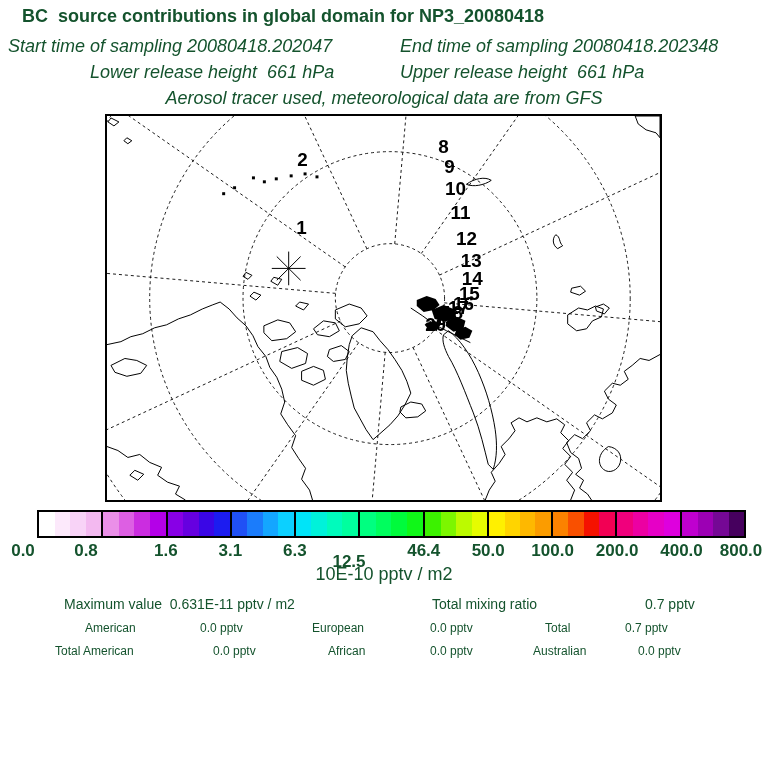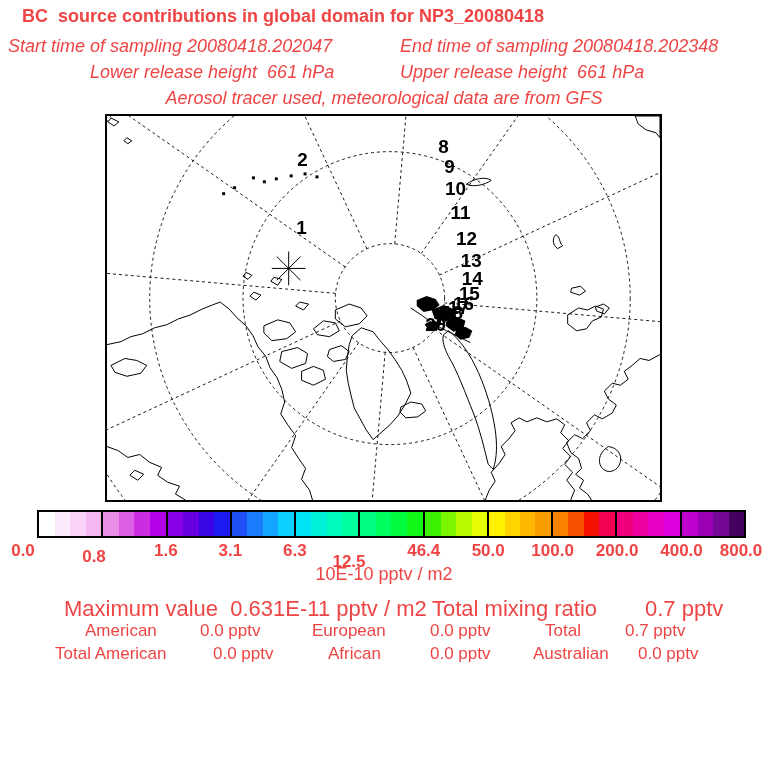--- a/index.html
+++ b/index.html
@@ -1,33 +1,33 @@
 <!DOCTYPE html>
 <html><head>
 <meta charset="utf-8">
 <style>
   html,body{margin:0;padding:0;background:#fff;}
   #page{position:relative;width:768px;height:768px;background:#fff;overflow:hidden;
-        font-family:"Liberation Sans","DejaVu Sans",sans-serif;color:#ef4444;}
+        font-family:"Liberation Sans","DejaVu Sans",sans-serif;color:#14532d;}
   .abs{position:absolute;white-space:pre;}
   .title{font-weight:700;font-size:18px;}
   .hline{font-size:18px;font-style:italic;}
   .center{left:0;width:768px;text-align:center;}
   #map-frame{position:absolute;left:105px;top:114px;width:557px;height:388px;
              border:2px solid #000;box-sizing:border-box;background:#fff;}
   #map-frame svg{display:block;width:100%;height:100%;}
   #colorbar{position:absolute;left:37px;top:510px;width:709px;height:28px;
             border:2px solid #000;box-sizing:border-box;display:flex;background:#fff;}
   .cb-seg{flex:1 1 0;height:100%;}
   .cb-seg + .cb-seg{border-left:2px solid #000;}
   .tick{position:absolute;top:541px;transform:translateX(-50%);
         font-weight:700;font-size:17px;white-space:pre;}
   #unit{top:564px;font-size:18px;}
-  .stat1{font-size:22px;top:596px;}
-  .stat{font-size:17px;}
+  .stat1{font-size:14px;top:596px;}
+  .stat{font-size:12px;}
   .r2{top:621px;} .r3{top:644px;}
   .coast{fill:none;stroke:#000;stroke-width:1;}
   .landfill{fill:#000;stroke:none;}
   .grat{fill:none;stroke:#000;stroke-width:0.9;stroke-dasharray:3 3;}
   .traj{font-weight:700;font-size:19px;text-anchor:middle;dominant-baseline:central;fill:#000;}
   .starline{stroke:#000;stroke-width:1;}
 </style>
 </head>
 <body>
 <div id="page">
@@ -140,21 +140,21 @@
       <div class="cb-seg" title="6.3-12.5" style="background: linear-gradient(to right, rgb(0, 228, 248) 0px, rgb(0, 228, 248) 25%, rgb(0, 242, 218) 25%, rgb(0, 242, 218) 50%, rgb(0, 251, 188) 50%, rgb(0, 251, 188) 75%, rgb(0, 255, 158) 75%, rgb(0, 255, 158) 100%);"></div>
       <div class="cb-seg" title="12.5-25.0" style="background: linear-gradient(to right, rgb(0, 255, 128) 0px, rgb(0, 255, 128) 25%, rgb(0, 254, 94) 25%, rgb(0, 254, 94) 50%, rgb(0, 251, 60) 50%, rgb(0, 251, 60) 75%, rgb(16, 247, 24) 75%, rgb(16, 247, 24) 100%);"></div>
       <div class="cb-seg" title="25.0-50.0" style="background: linear-gradient(to right, rgb(60, 242, 0) 0px, rgb(60, 242, 0) 25%, rgb(124, 246, 0) 25%, rgb(124, 246, 0) 50%, rgb(188, 250, 0) 50%, rgb(188, 250, 0) 75%, rgb(230, 252, 0) 75%, rgb(230, 252, 0) 100%);"></div>
       <div class="cb-seg" title="50.0-100.0" style="background: linear-gradient(to right, rgb(255, 240, 0) 0px, rgb(255, 240, 0) 25%, rgb(255, 212, 0) 25%, rgb(255, 212, 0) 50%, rgb(254, 184, 0) 50%, rgb(254, 184, 0) 75%, rgb(251, 156, 0) 75%, rgb(251, 156, 0) 100%);"></div>
       <div class="cb-seg" title="100.0-200.0" style="background: linear-gradient(to right, rgb(251, 130, 0) 0px, rgb(251, 130, 0) 25%, rgb(249, 80, 0) 25%, rgb(249, 80, 0) 50%, rgb(245, 18, 0) 50%, rgb(245, 18, 0) 75%, rgb(242, 0, 84) 75%, rgb(242, 0, 84) 100%);"></div>
       <div class="cb-seg" title="200.0-400.0" style="background: linear-gradient(to right, rgb(240, 0, 124) 0px, rgb(240, 0, 124) 25%, rgb(236, 0, 162) 25%, rgb(236, 0, 162) 50%, rgb(230, 0, 198) 50%, rgb(230, 0, 198) 75%, rgb(222, 0, 222) 75%, rgb(222, 0, 222) 100%);"></div>
       <div class="cb-seg" title="400.0-800.0" style="background: linear-gradient(to right, rgb(191, 0, 207) 0px, rgb(191, 0, 207) 25%, rgb(156, 0, 180) 25%, rgb(156, 0, 180) 50%, rgb(117, 8, 149) 50%, rgb(117, 8, 149) 75%, rgb(70, 0, 94) 75%, rgb(70, 0, 94) 100%);"></div>
     </div>
   <div id="tick-row">
       <span class="tick" style="left: 23px;">0.0</span>
-      <span class="tick" style="left: 94px; margin-top: 6px;">0.8</span>
+      <span class="tick" style="left: 86px;">0.8</span>
       <span class="tick" style="left: 165.909px;">1.6</span>
       <span class="tick" style="left: 230.364px;">3.1</span>
       <span class="tick" style="left: 294.818px;">6.3</span>
       <span class="tick" style="left: 349px; margin-top: 11px;">12.5</span>
       <span class="tick" style="left: 423.727px;">46.4</span>
       <span class="tick" style="left: 488.182px;">50.0</span>
       <span class="tick" style="left: 552.636px;">100.0</span>
       <span class="tick" style="left: 617.091px;">200.0</span>
       <span class="tick" style="left: 681.545px;">400.0</span>
       <span class="tick" style="left: 741px;">800.0</span>

